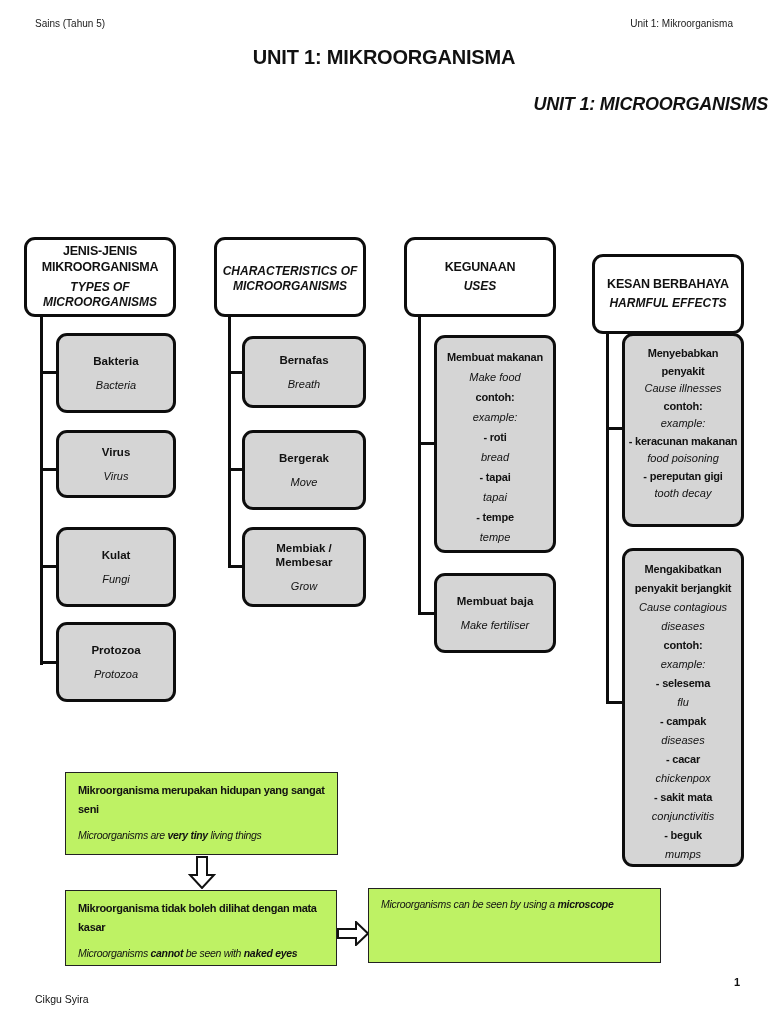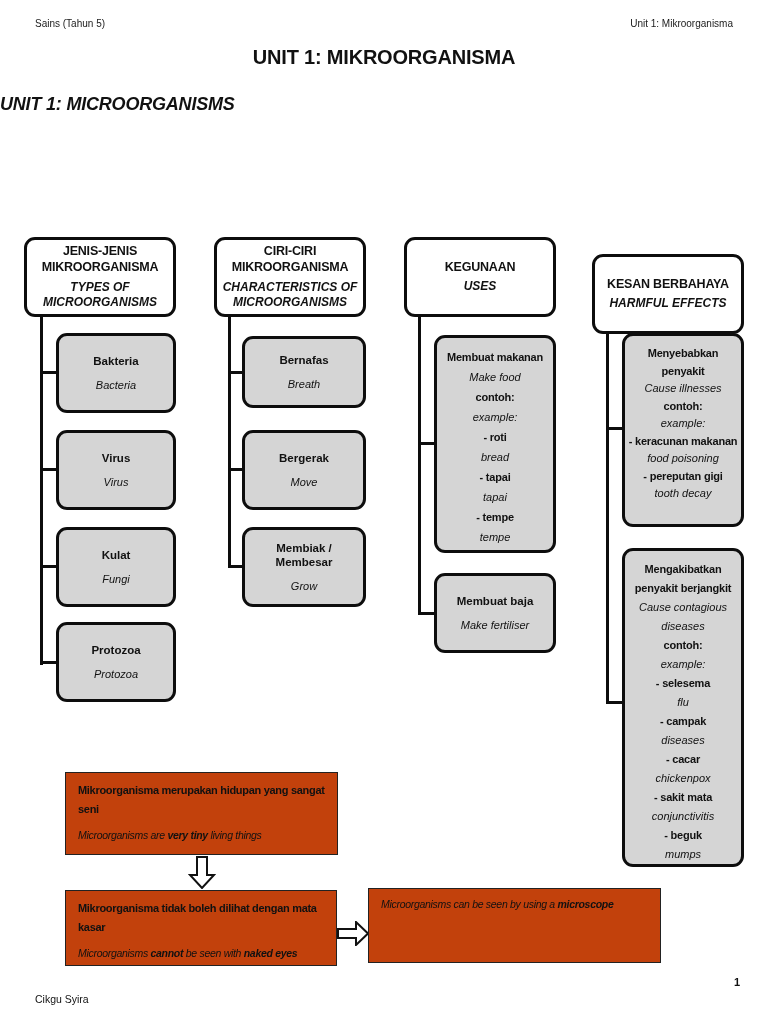--- a/index.html
+++ b/index.html
@@ -6,21 +6,21 @@
   body{
     width:768px;height:1024px;position:relative;overflow:hidden;
     background:#ffffff;color:#111;
     font-family:"Liberation Sans","DejaVu Sans",sans-serif;
   }
   *{box-sizing:border-box}
   .abs{position:absolute}
 
   .meta{font-size:10px;color:#1a1a1a}
   .title{left:0;right:0;top:46px;text-align:center;font-size:20px;font-weight:bold;letter-spacing:-0.2px}
-  .subtitle{left:0;right:0;top:94px;text-align:left;font-size:18px;font-weight:bold;font-style:italic;letter-spacing:-0.2px}
+  .subtitle{left:0;right:0;top:94px;text-align:right;font-size:18px;font-weight:bold;font-style:italic;letter-spacing:-0.2px}
 
   .box{
     position:absolute;border:3px solid #0d0d0d;border-radius:11px;background:#fff;
     display:flex;flex-direction:column;align-items:center;justify-content:center;
     text-align:center;
   }
   .gray{background:#d5d5d5}
   .chead-my{font-weight:bold;font-size:12.5px;line-height:1.25;letter-spacing:-0.2px;padding:0 7px}
   .chead-en{font-weight:bold;font-style:italic;font-size:12px;line-height:1.25;margin-top:4px;padding:0 2px}
   .c-my{font-weight:bold;font-size:11.5px;line-height:1.2;padding:0 4px}
@@ -32,21 +32,21 @@
   .i{font-style:italic;font-size:11px}
   .uses1 .ln{line-height:20px}
   .harm1 .ln{line-height:17.5px}
   .harm2 .ln{line-height:19px}
 
   .vline,.hline{position:absolute;background:#0d0d0d}
   .vline{width:3px}
   .hline{height:3px}
 
   .fact{
-    position:absolute;border:1.5px solid #222;background:#c2410c;
+    position:absolute;border:1.5px solid #222;background:#bef264;
     padding:8px 12px;text-align:left;letter-spacing:-0.3px;
   }
   .fact .my{font-weight:bold;font-size:11px;line-height:19px;margin-bottom:9px}
   .fact .en{font-style:italic;font-size:10.5px;line-height:14px}
   .fact .bi{font-weight:bold}
 
   .arrow{position:absolute}
 
   .footer-left{left:35px;top:993px;font-size:10.5px}
   .page-num{right:28px;top:976px;font-size:11px;font-weight:bold}
@@ -85,35 +85,34 @@
 </div>
 
 <div class="box" style="left:24px;top:237px;width:152px;height:80px">
   <div class="chead-my">JENIS-JENIS MIKROORGANISMA</div>
   <div class="chead-en">TYPES OF MICROORGANISMS</div>
 </div>
 <div class="box gray" style="left:56px;top:333px;width:120px;height:80px">
   <div class="c-my">Bakteria</div>
   <div class="c-en">Bacteria</div>
 </div>
-<div class="box gray" style="left:56px;top:430px;width:120px;height:80px">
+<div class="box gray" style="left:56px;top:430px;width:120px;height:68px">
   <div class="c-my">Virus</div>
   <div class="c-en">Virus</div>
 </div>
 <div class="box gray" style="left:56px;top:527px;width:120px;height:80px">
   <div class="c-my">Kulat</div>
   <div class="c-en">Fungi</div>
 </div>
 <div class="box gray" style="left:56px;top:622px;width:120px;height:80px">
   <div class="c-my">Protozoa</div>
   <div class="c-en">Protozoa</div>
 </div>
 
 <div class="box" style="left:214px;top:237px;width:152px;height:80px">
-  <div class="chead-my">CIRI-CIRI MIKROORGANISMA</div>
   <div class="chead-en">CHARACTERISTICS OF MICROORGANISMS</div>
 </div>
 <div class="box gray" style="left:242px;top:336px;width:124px;height:72px">
   <div class="c-my">Bernafas</div>
   <div class="c-en">Breath</div>
 </div>
 <div class="box gray" style="left:242px;top:430px;width:124px;height:80px">
   <div class="c-my">Bergerak</div>
   <div class="c-en">Move</div>
 </div>

